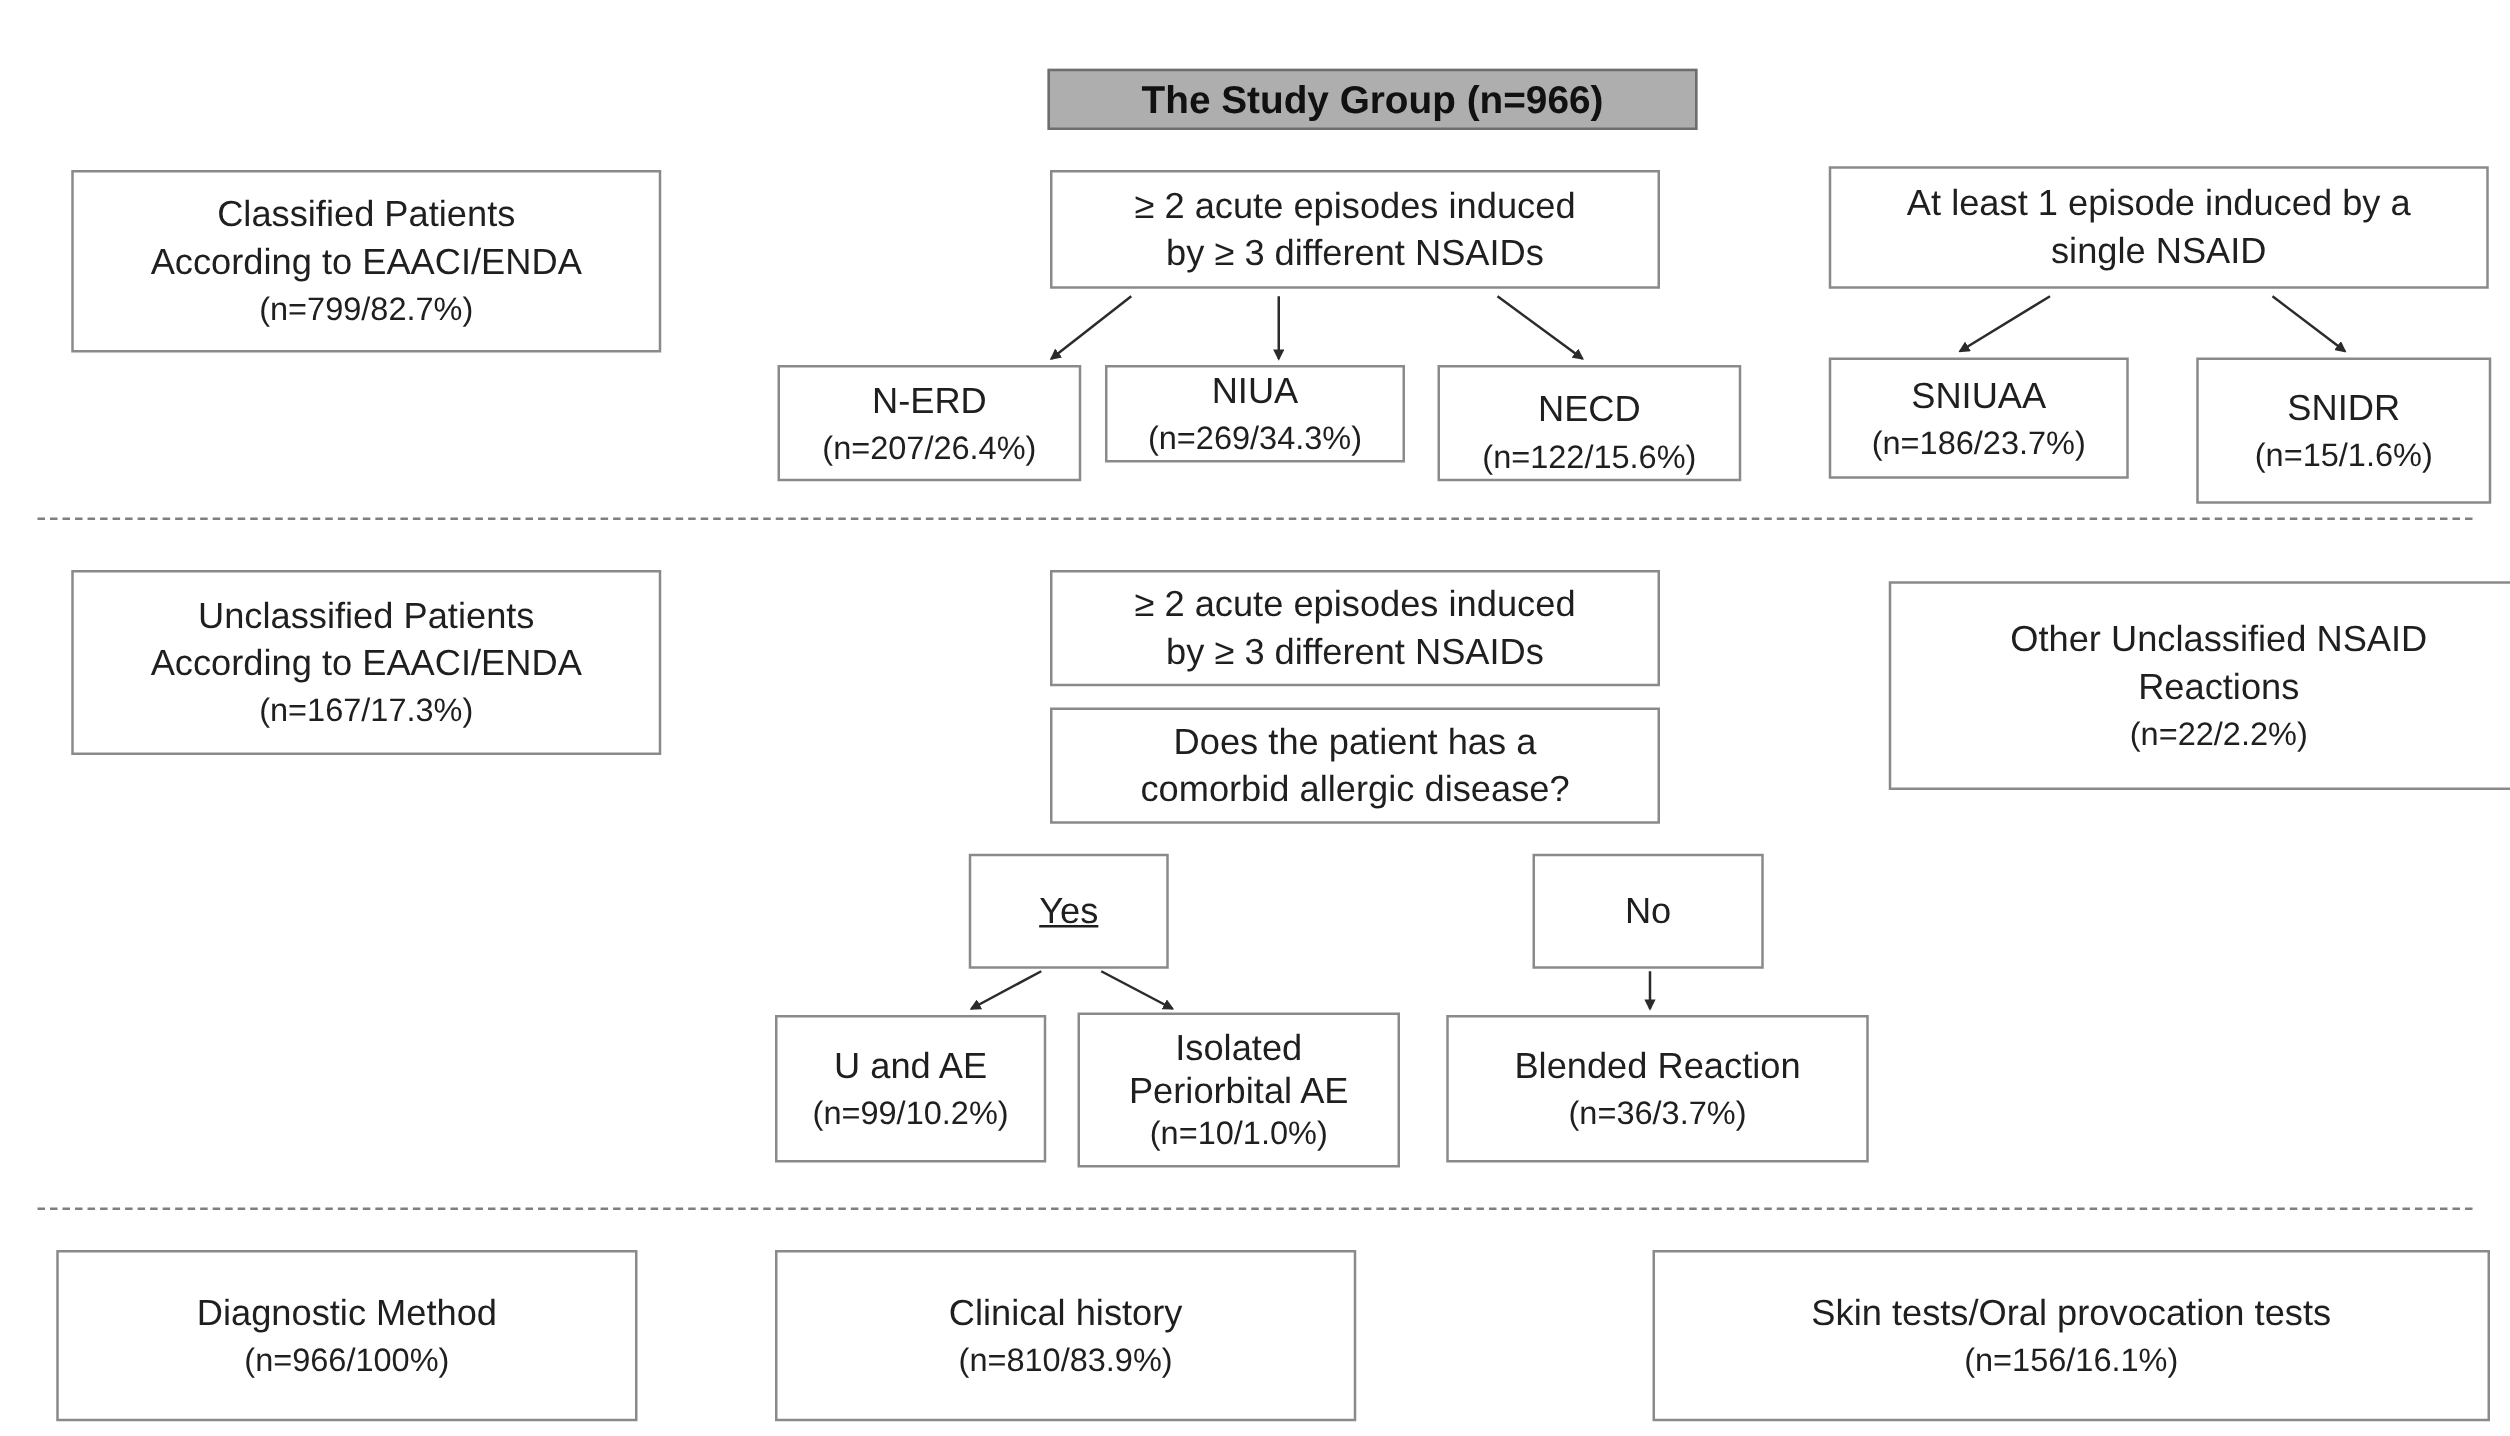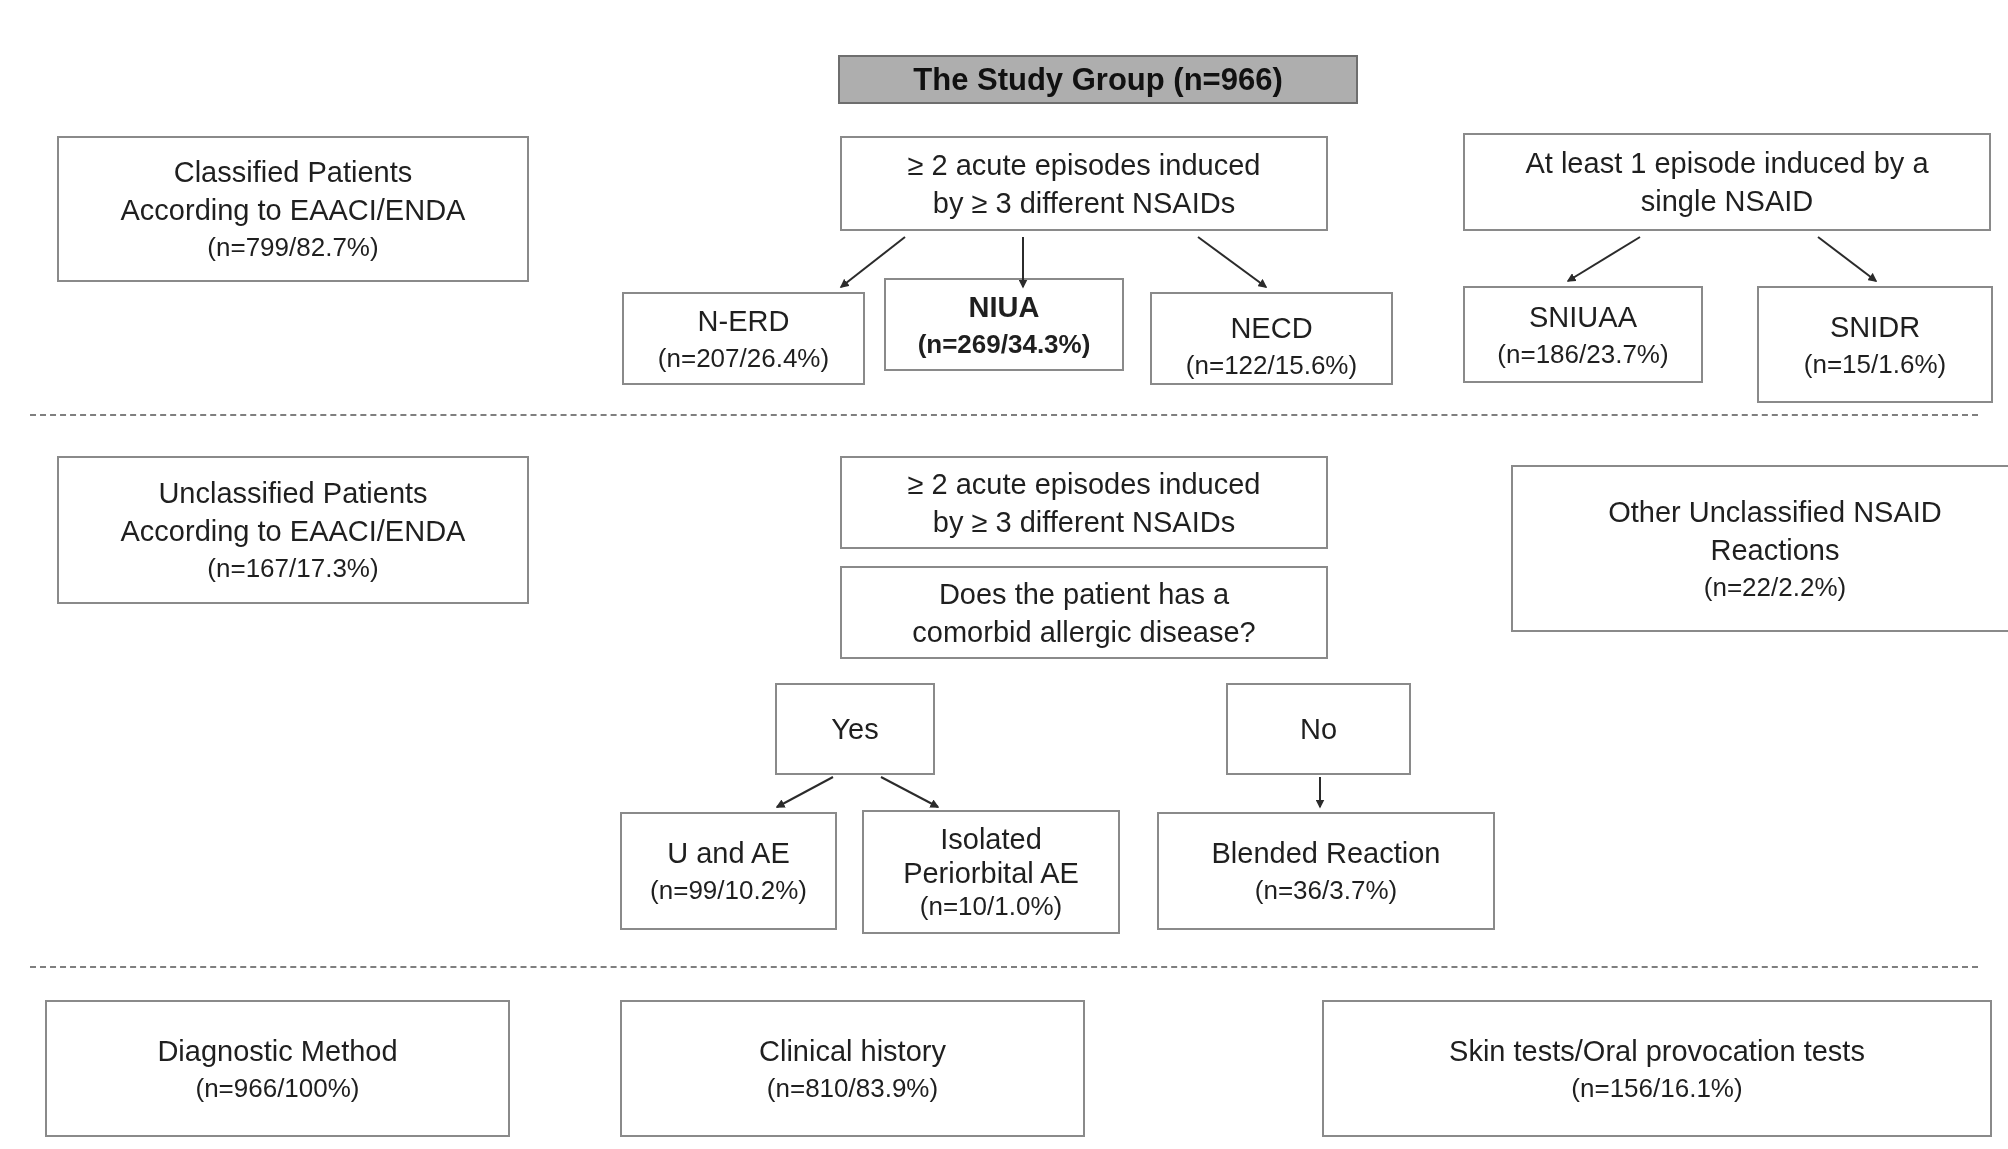--- a/index.html
+++ b/index.html
@@ -75,21 +75,21 @@
   <div class="box" style="left:1463px;top:133px;width:528px;height:98px;">
     <div class="t">At least 1 episode induced by a</div>
     <div class="t">single NSAID</div>
   </div>
 
   <div class="box" style="left:622px;top:292px;width:243px;height:93px;">
     <div class="t">N-ERD</div>
     <div class="nline">(n=207/26.4%)</div>
   </div>
 
-  <div class="box" style="left:884px;top:278px;width:240px;height:93px;font-weight:bold;">
+  <div class="box" style="left:884px;top:292px;width:240px;height:78px;">
     <div class="t">NIUA</div>
     <div class="nline">(n=269/34.3%)</div>
   </div>
 
   <div class="box" style="left:1150px;top:292px;width:243px;height:93px;justify-content:flex-end;">
     <div class="t">NECD</div>
     <div class="nline">(n=122/15.6%)</div>
   </div>
 
   <div class="box" style="left:1463px;top:286px;width:240px;height:97px;">
@@ -119,21 +119,21 @@
     <div class="t">Does the patient has a</div>
     <div class="t">comorbid allergic disease?</div>
   </div>
 
   <div class="box" style="left:1463px;top:465px;width:528px;height:167px;margin-left:48px;">
     <div class="t">Other Unclassified NSAID</div>
     <div class="t">Reactions</div>
     <div class="nline">(n=22/2.2%)</div>
   </div>
 
-  <div class="box" style="left:775px;top:683px;width:160px;height:92px;">
+  <div class="box" style="left:775px;top:683px;width:160px;height:92px;text-decoration:underline;">
     <div class="t">Yes</div>
   </div>
 
   <div class="box" style="left:1226px;top:683px;width:185px;height:92px;">
     <div class="t">No</div>
   </div>
 
   <div class="box" style="left:620px;top:812px;width:217px;height:118px;">
     <div class="t">U and AE</div>
     <div class="nline">(n=99/10.2%)</div>

